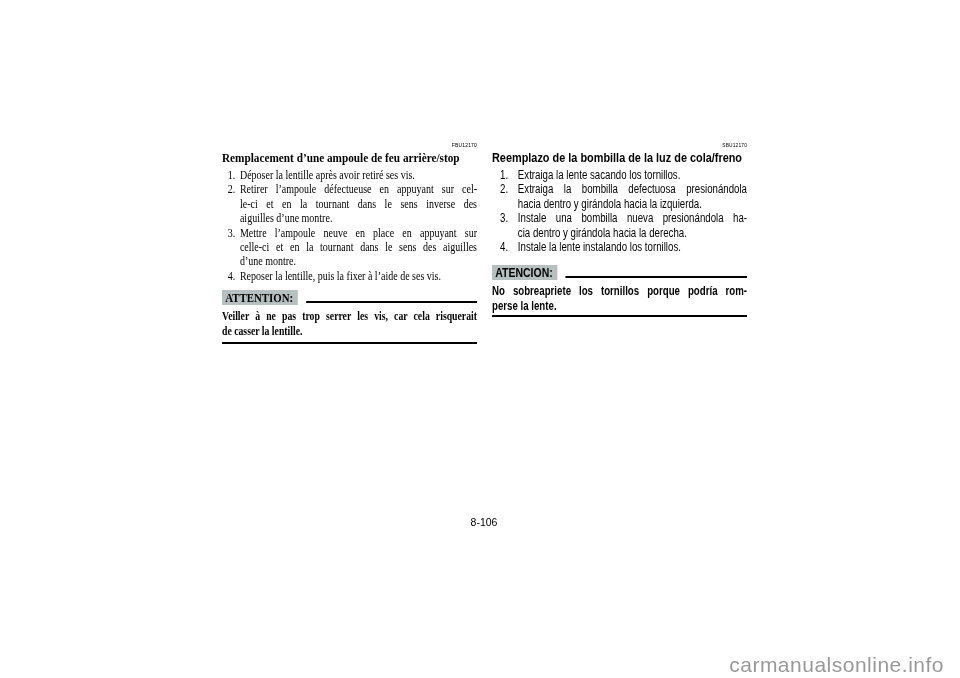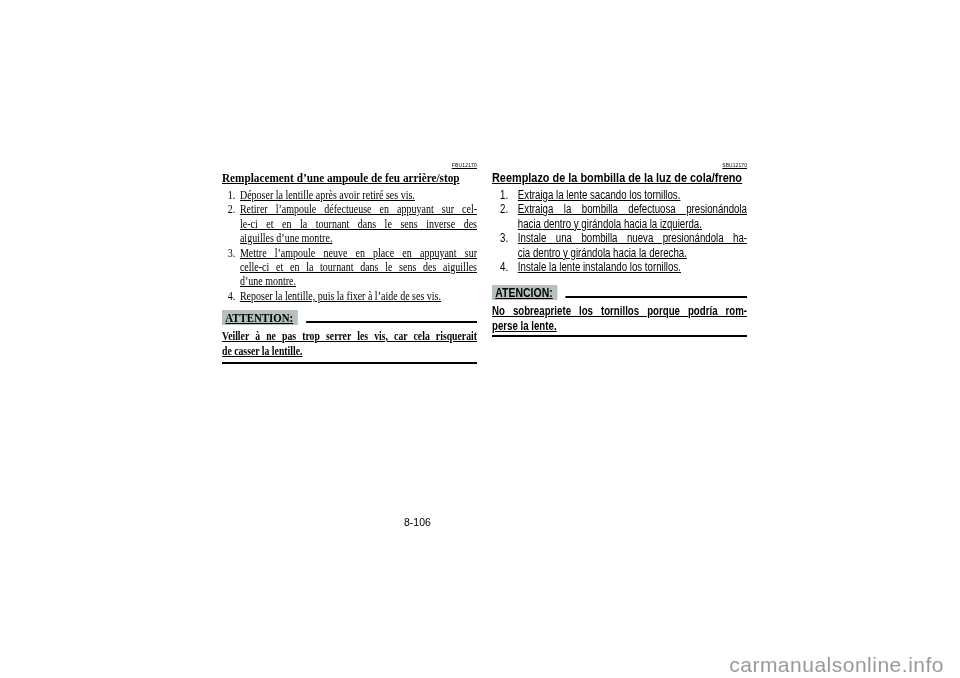--- a/index.html
+++ b/index.html
@@ -8,23 +8,22 @@
     width: 960px;
     height: 678px;
     background: #ffffff;
     overflow: hidden;
     position: relative;
     font-family: "Liberation Serif", serif;
     color: var(--text-color, #000);
   }
   .col {
     position: absolute;
-    top: 160px;
+    top: 140px;
     width: 255px;
-    text-decoration: underline;
   }
   .col-fr { left: 222px; }
   .col-es { left: 492px; }
   .inner {
     transform-origin: 0 0;
   }
   .fr-inner {
     width: 306px;
     transform: scaleX(0.8333);
     font-family: "Liberation Serif", serif;
@@ -102,21 +101,21 @@
     border-top: 2px solid #000;
     margin-top: 3px;
     height: 0;
   }
   .col-es .end-rule { margin-top: 2px; }
   .page-number {
     position: absolute;
     top: 516px;
     left: 404px;
     width: 160px;
-    text-align: left;
+    text-align: center;
     font-family: "Liberation Sans", sans-serif;
     font-size: 10.5px;
   }
   .watermark {
     position: absolute;
     right: 16px;
     bottom: 1px;
     font-family: "Liberation Sans", sans-serif;
     font-size: 21px;
     color: var(--watermark-color, #999);

